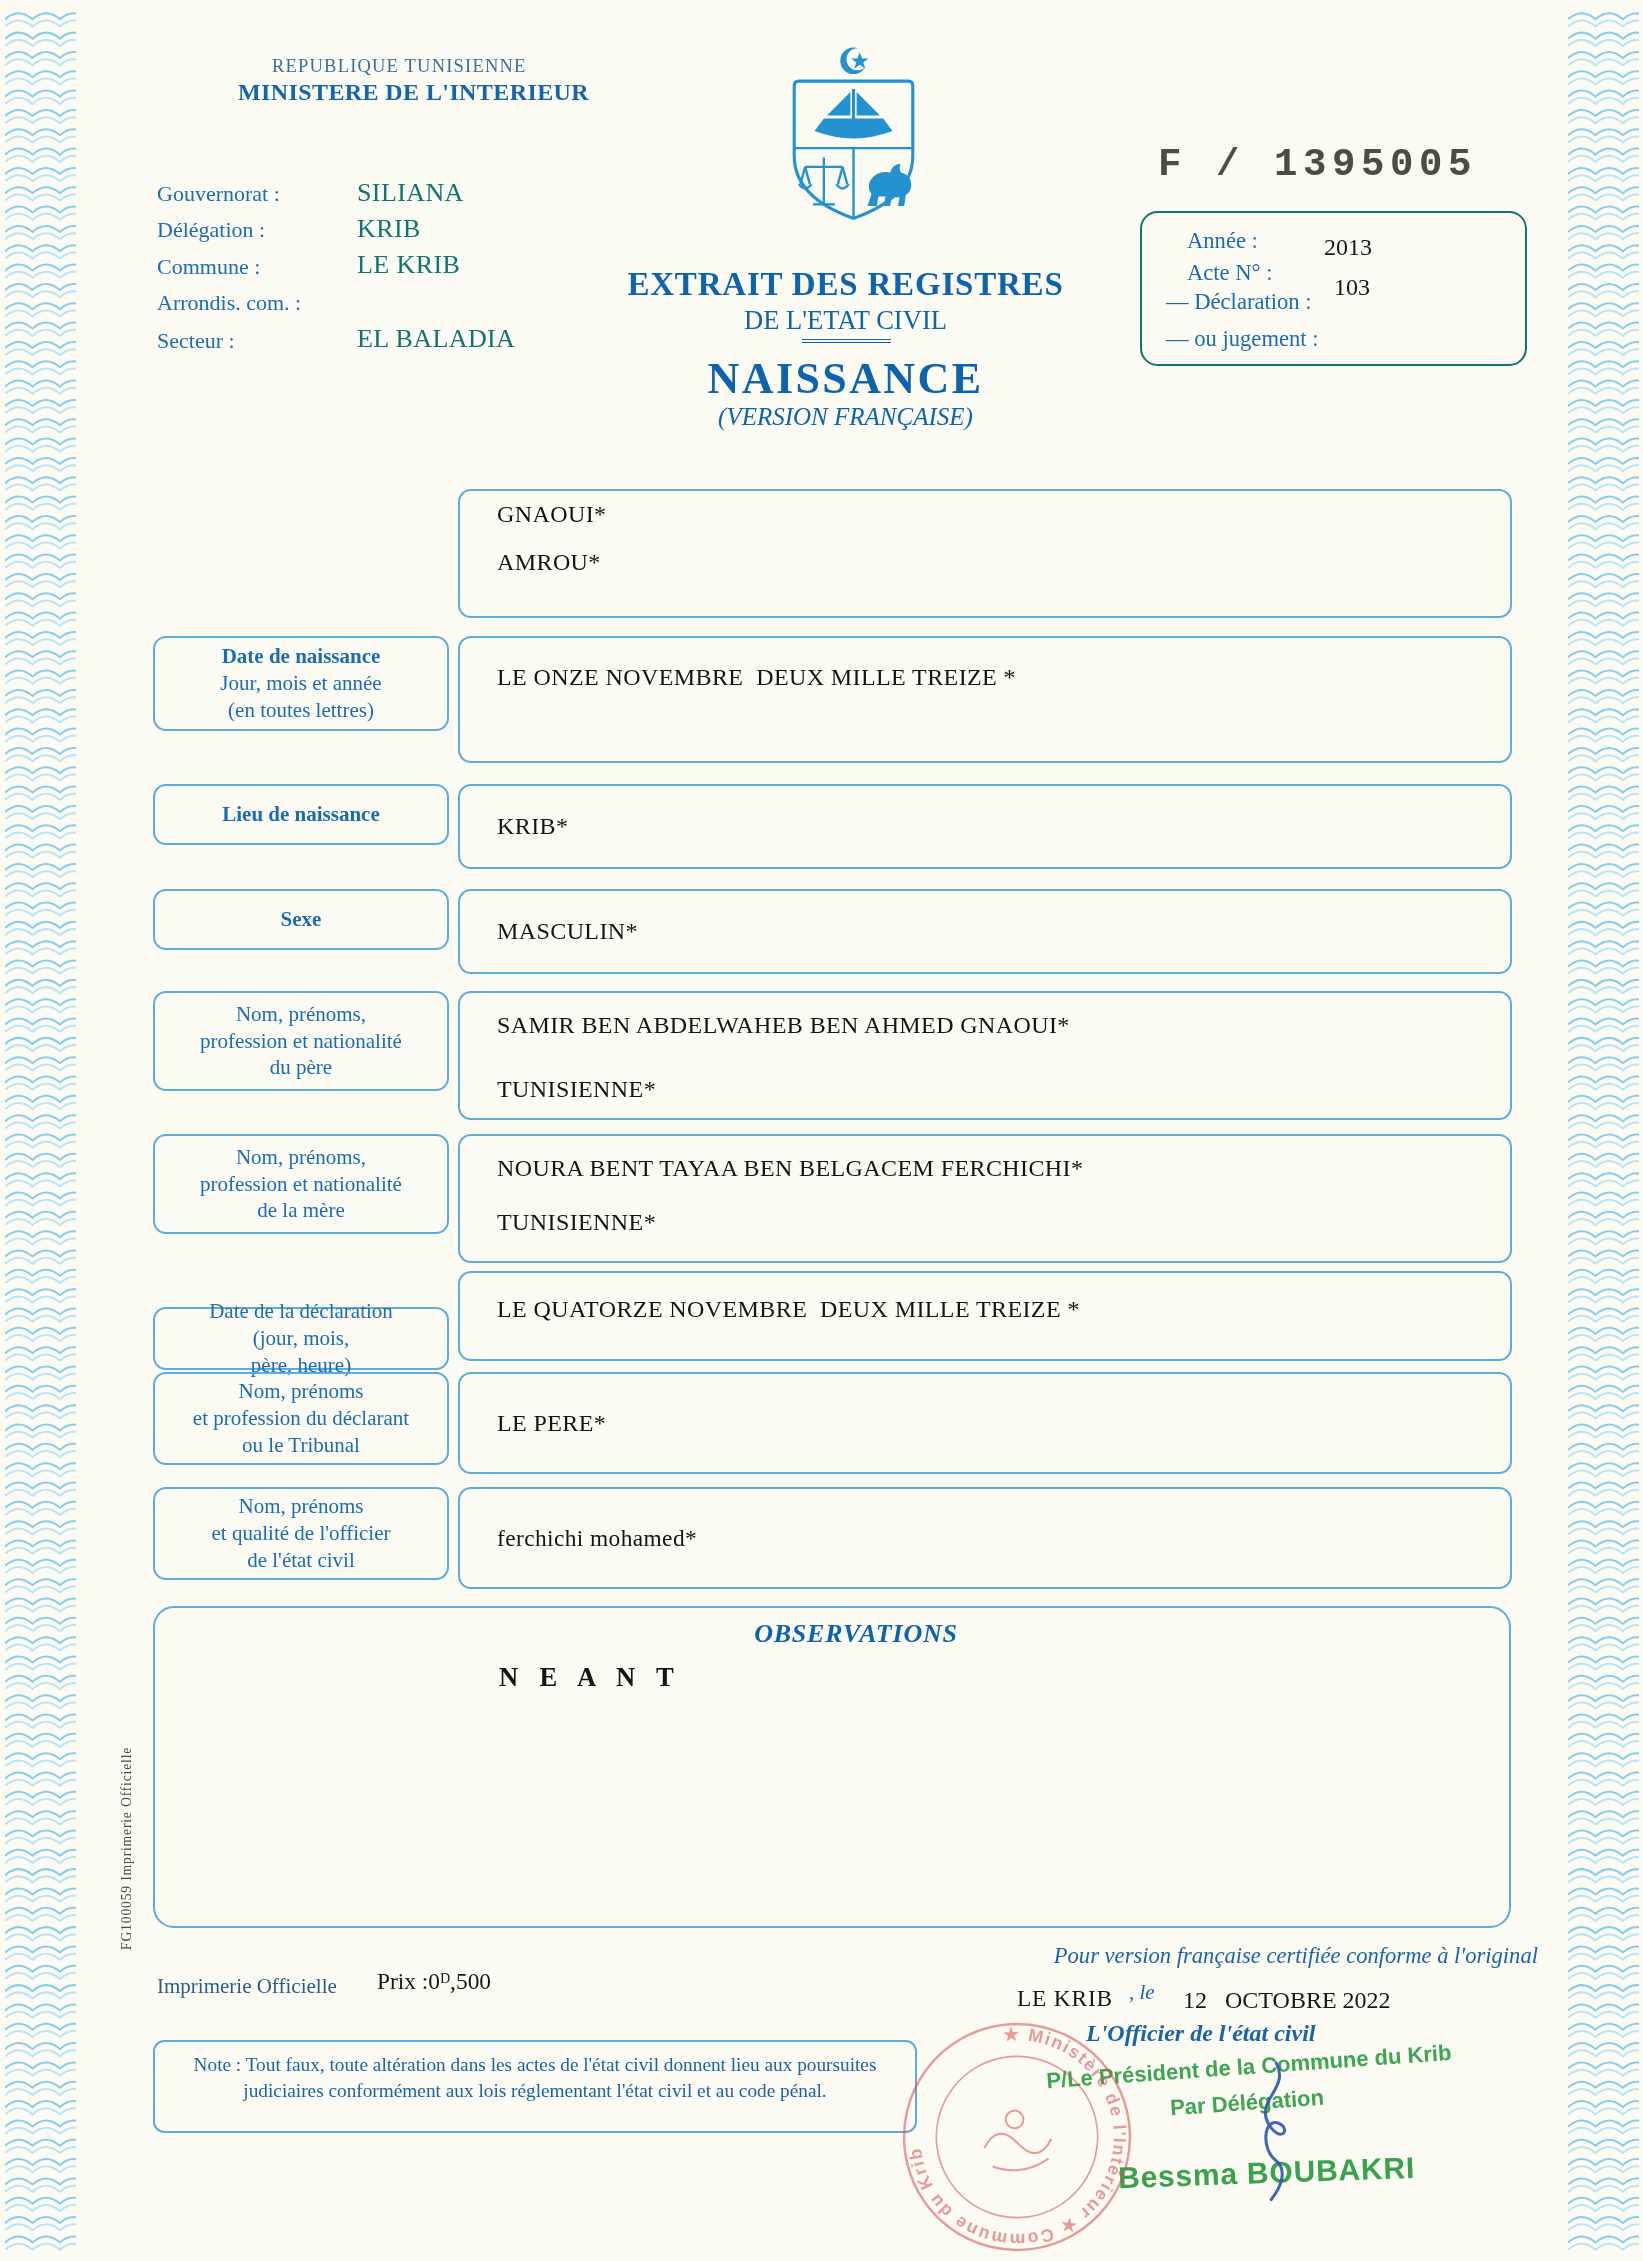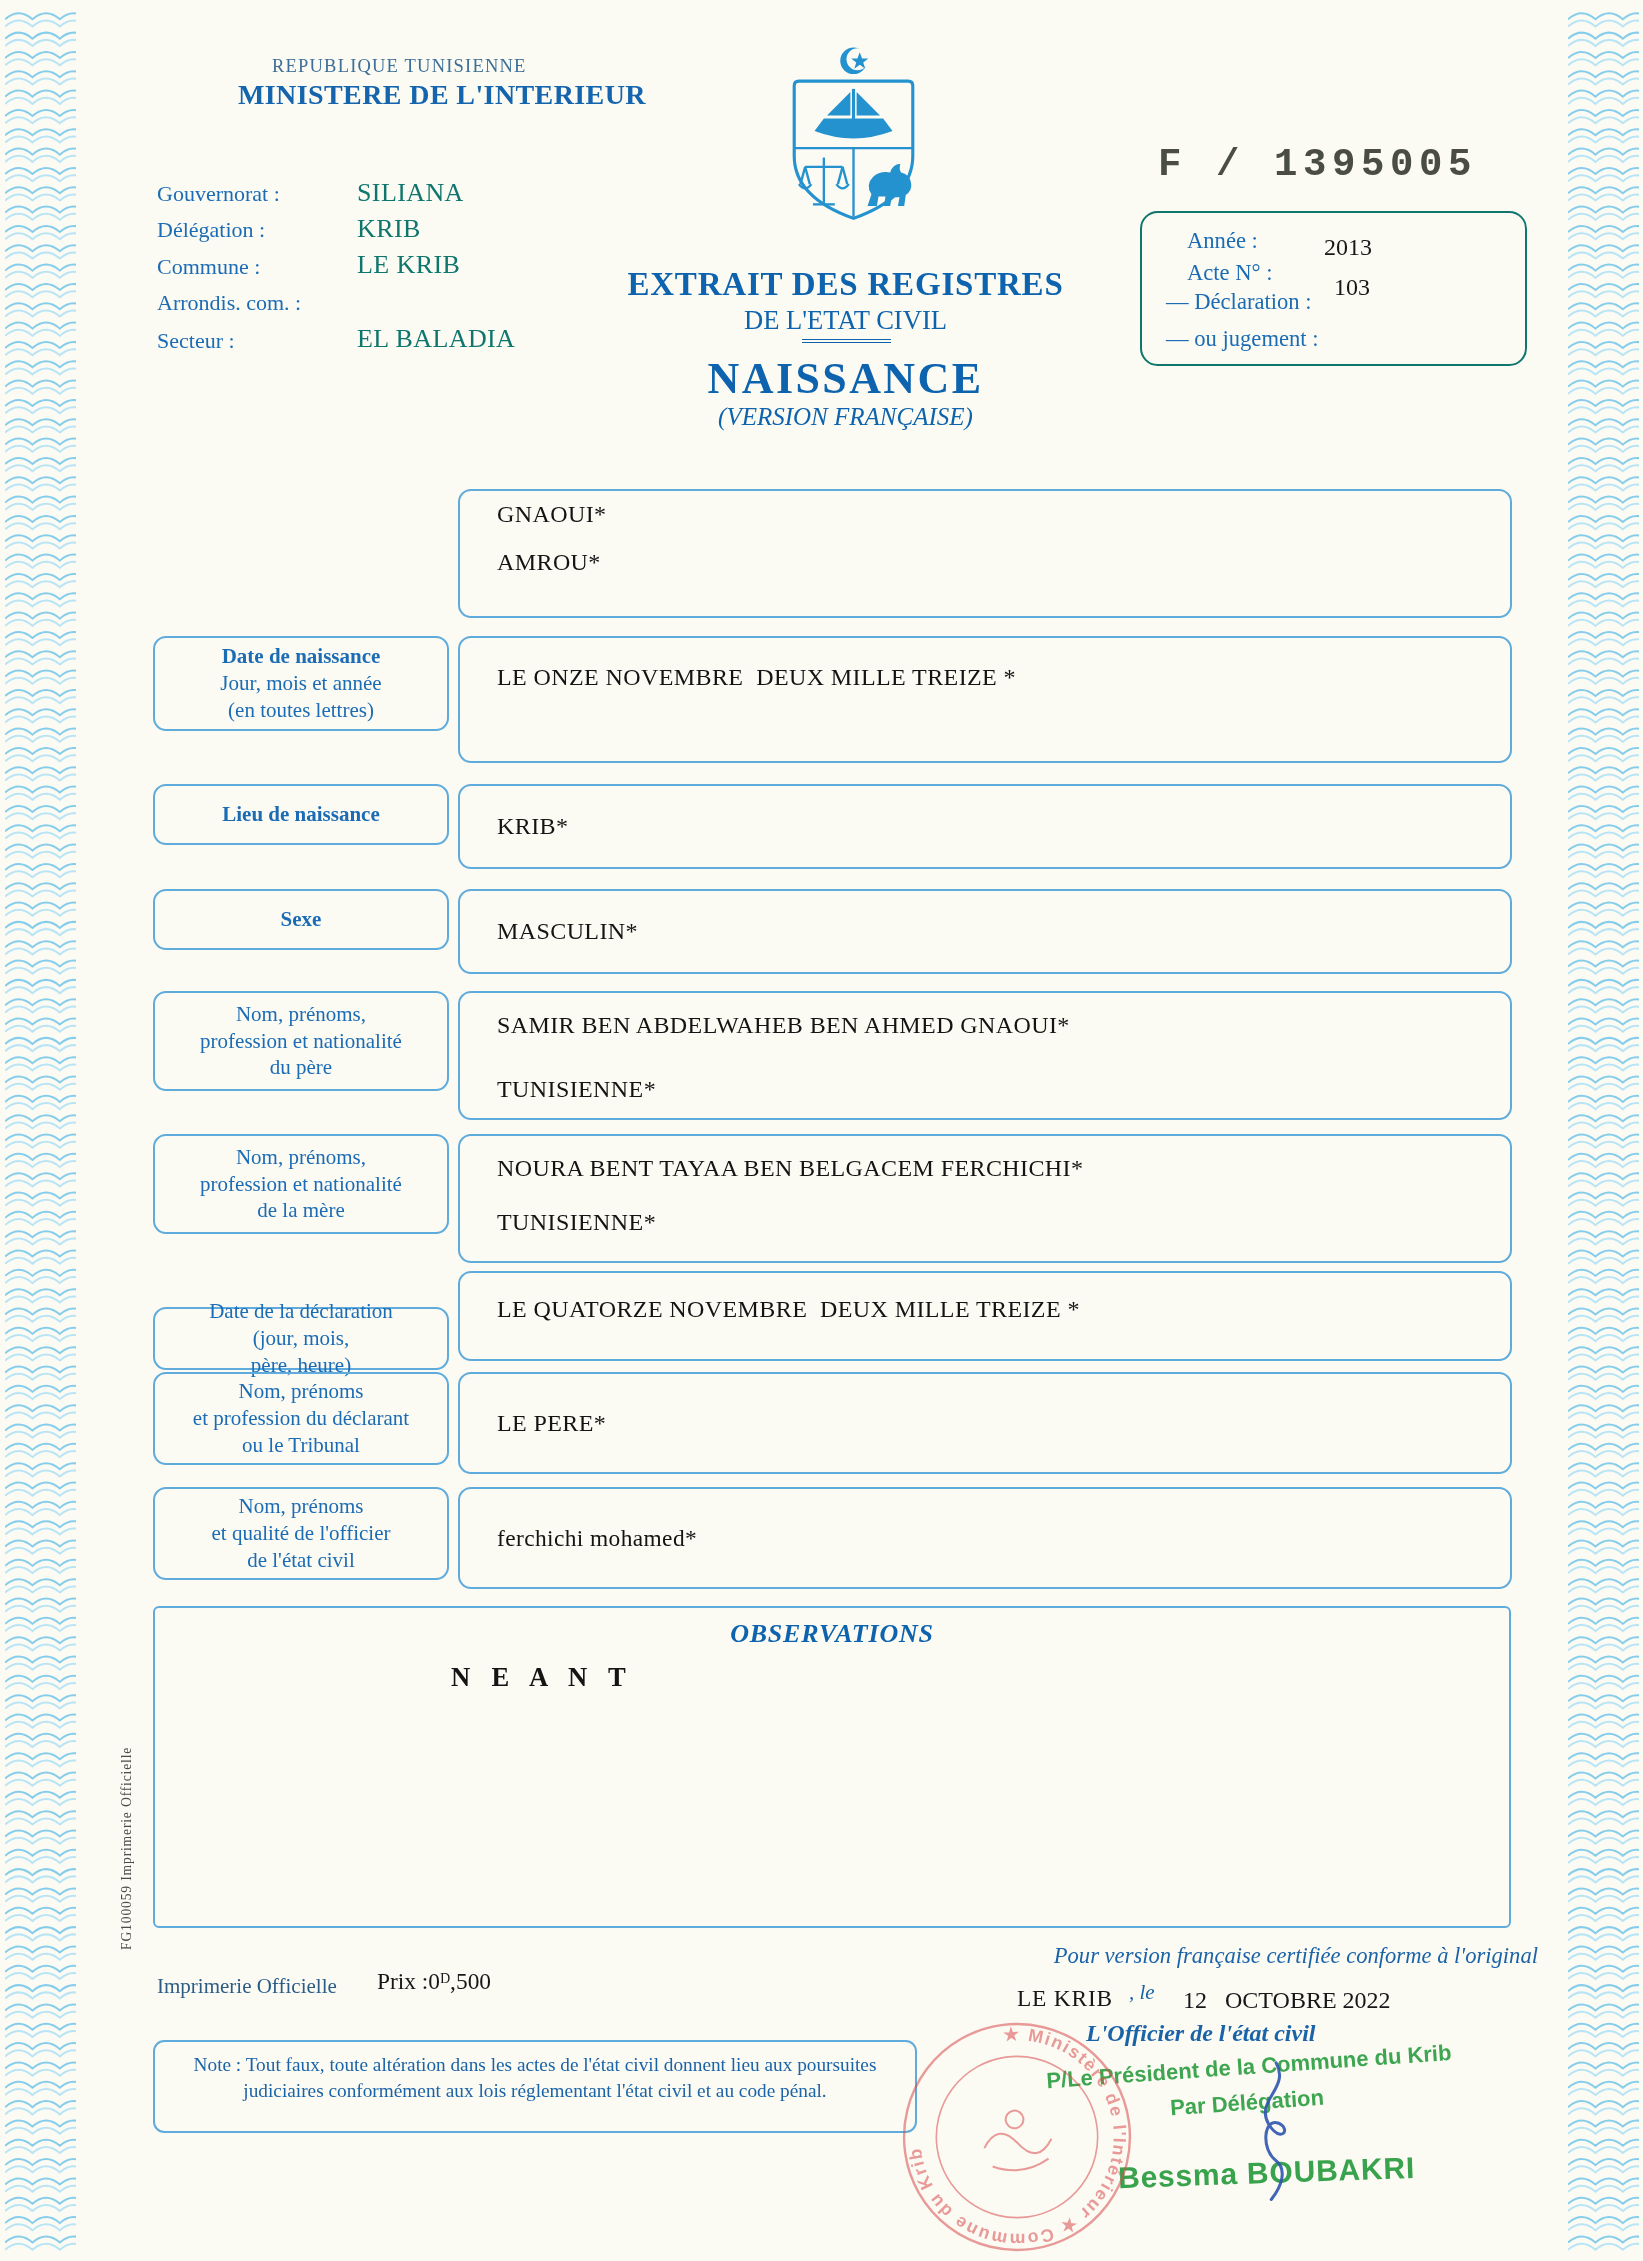--- a/index.html
+++ b/index.html
@@ -9,21 +9,21 @@
     background:#fbfaf3; overflow:hidden;
   }
   
   .strip { position:absolute; top:0; height:2261px; width:71px; }
   .strip.left { left:4.8px; }
   .strip.right { left:1568px; }
   .wave-path { fill:none; stroke-width:2.4; }
 
   
   .republic { position:absolute; left:272px; top:56px; font-size:18.5px; letter-spacing:1.2px; color:#3c6e97; }
-  .ministry { position:absolute; left:238px; top:79px; font-size:28px; font-weight:bold; color:#1464ae; letter-spacing:0.4px; }
+  .ministry { position:absolute; left:238px; top:79px; font-size:24px; font-weight:bold; color:#1464ae; letter-spacing:0.4px; }
   .emblem { position:absolute; left:761px; top:39px; width:185px; height:195px; }
   .serial { position:absolute; left:1158px; top:143px; font-family:"Liberation Mono","DejaVu Sans Mono",monospace;
             font-size:39px; font-weight:bold; letter-spacing:5.6px; color:#4a4d44; }
 
   
   .admin { position:absolute; left:157px; top:181px; width:499px; height:185px; }
   .admin .lab { position:absolute; left:0; color:#1b6cb5; font-size:22px; }
   .admin .val { position:absolute; left:200px; color:#0f766e; font-size:26px; letter-spacing:0.4px; }
 
   
@@ -67,21 +67,21 @@
   #row5-value { top:1134px; height:129px; padding-top:19.3px; gap:27px; }
   #row6-label { top:1271px; height:63px;margin-top:36px; }
   #row6-value { top:1271px; height:90px; padding-top:22.6px; }
   #row7-label { top:1372px; height:93px; }
   #row7-value { top:1372px; height:102px; justify-content:center; }
   #row8-label { top:1487px; height:93px; }
   #row8-value { top:1487px; height:102px; justify-content:center; font-size:23.4px; }
 
   
   .obsbox { position:absolute; left:153px; top:1606px; width:1358px; height:322px;
-            border:2px solid #5fabdc; border-radius:6px; }
+            border:2px solid #5fabdc; border-radius:21px;padding-left:48px; }
   .obs-title { text-align:center; margin-top:11.3px; font-size:26px; font-weight:bold; font-style:italic; color:#0d63ad; letter-spacing:0.8px; }
   .obs-value { margin:13px 0 0 296px; font-size:26.6px; font-weight:bold; color:#141414; letter-spacing:7.3px; }
 
   
   .printer { position:absolute; left:157px; top:1974px; font-size:21px; color:#2a5c86; }
   .price   { position:absolute; left:377px; top:1968px; font-size:23.4px; color:#17171a; }
   .certify { position:absolute; left:926px; top:1943px; width:612px; text-align:right;
              font-style:italic; font-size:22.6px; color:#1b63a8; }
   .place   { position:absolute; left:1017px; top:1985px; font-size:23.4px; color:#17171a; letter-spacing:0.8px; }
   .le      { position:absolute; left:1129px; top:1980px; font-size:21px; font-style:italic; color:#1b63a8; }

